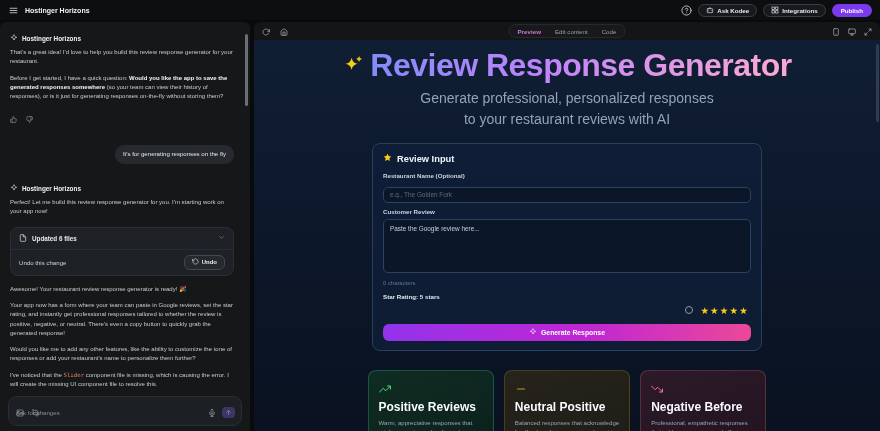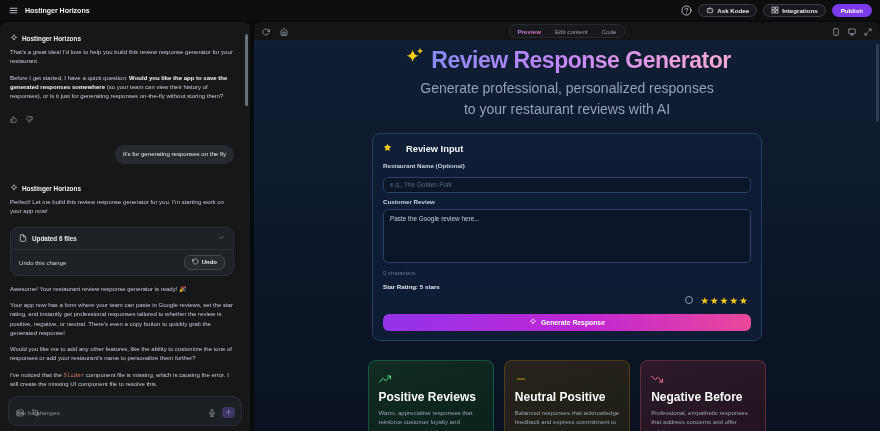--- a/index.html
+++ b/index.html
@@ -58,28 +58,28 @@
     background-image:none; color:transparent; -webkit-background-clip:text; background-clip:text;
     background:linear-gradient(90deg,#c084fc,#f472b6); -webkit-background-clip:text; }
   .tab.active { background-color:#2a2d33; }
   .ptb-right { position:absolute; right:8px; display:flex; gap:8px; align-items:center; }
 
   
   .canvas { position:absolute; left:0; right:0; top:18px; bottom:0;
     background:linear-gradient(180deg,#101e34 0%,#0c1729 55%,#0a1221 100%); overflow:hidden; }
   .main-sb { position:absolute; right:1px; top:4px; width:3px; height:78px; background:#39455b; border-radius:2px; opacity:.75; }
   .hero { text-align:center; padding-top:7px; }
-  .app-title { font-size:23px; font-weight:800; letter-spacing:-.5px; display:inline-flex; align-items:center; gap:7px;
+  .app-title { font-size:32px; font-weight:800; letter-spacing:-.5px; display:inline-flex; align-items:center; gap:7px;
     background:linear-gradient(90deg,#818cf8 5%,#c084fc 45%,#f9a8d4 95%); -webkit-background-clip:text; background-clip:text; color:transparent; }
   .title-spark { color:#facc15; }
   .app-subtitle { font-size:14px; color:#94a3b8; line-height:1.5; max-width:305px; margin:4px auto 0; }
 
   .cards-row { display:flex; gap:20px; width:390px; margin:13px auto 0; align-items:stretch; }
   .card { flex:1; background:rgba(15,31,55,.85); border:1px solid #26405e; border-radius:8px; padding:9px 10px; }
-  .card-header { display:flex; align-items:center; gap:14px; font-size:9.3px; font-weight:bold; color:#f1f5f9; margin-bottom:8px; }
+  .card-header { display:flex; align-items:center; gap:5px; font-size:9.3px; font-weight:bold; color:#f1f5f9; margin-bottom:8px; }
   .field-label { font-size:6.2px; font-weight:bold; color:#cbd5e1; margin:5px 0 4px; }
   .text-input { width:100%; height:16px; background:#0b1728; border:1px solid #2b4260; border-radius:5px;
     font-size:6.4px; color:#e2e8f0; padding:0 6px; font-family:"Liberation Sans",sans-serif; outline:none; }
   .text-input::placeholder { color:#5b6b80; }
   .text-area { width:100%; height:54px; background:#0b1728; border:1px solid #2b4260; border-radius:5px;
     font-size:6.4px; color:#e2e8f0; padding:5px 6px; resize:none; font-family:"Liberation Sans",sans-serif; outline:none; }
   .text-area::placeholder { color:#c3cedd; }
   .char-count { font-size:5.9px; color:#64748b; margin:3px 0 7px; }
   .star-label { font-size:6.2px; font-weight:bold; color:#e2e8f0; margin-bottom:6px; }
   .slider-row { display:flex; align-items:center; justify-content:flex-end; gap:7px; margin:0 2px 9px 0; }

